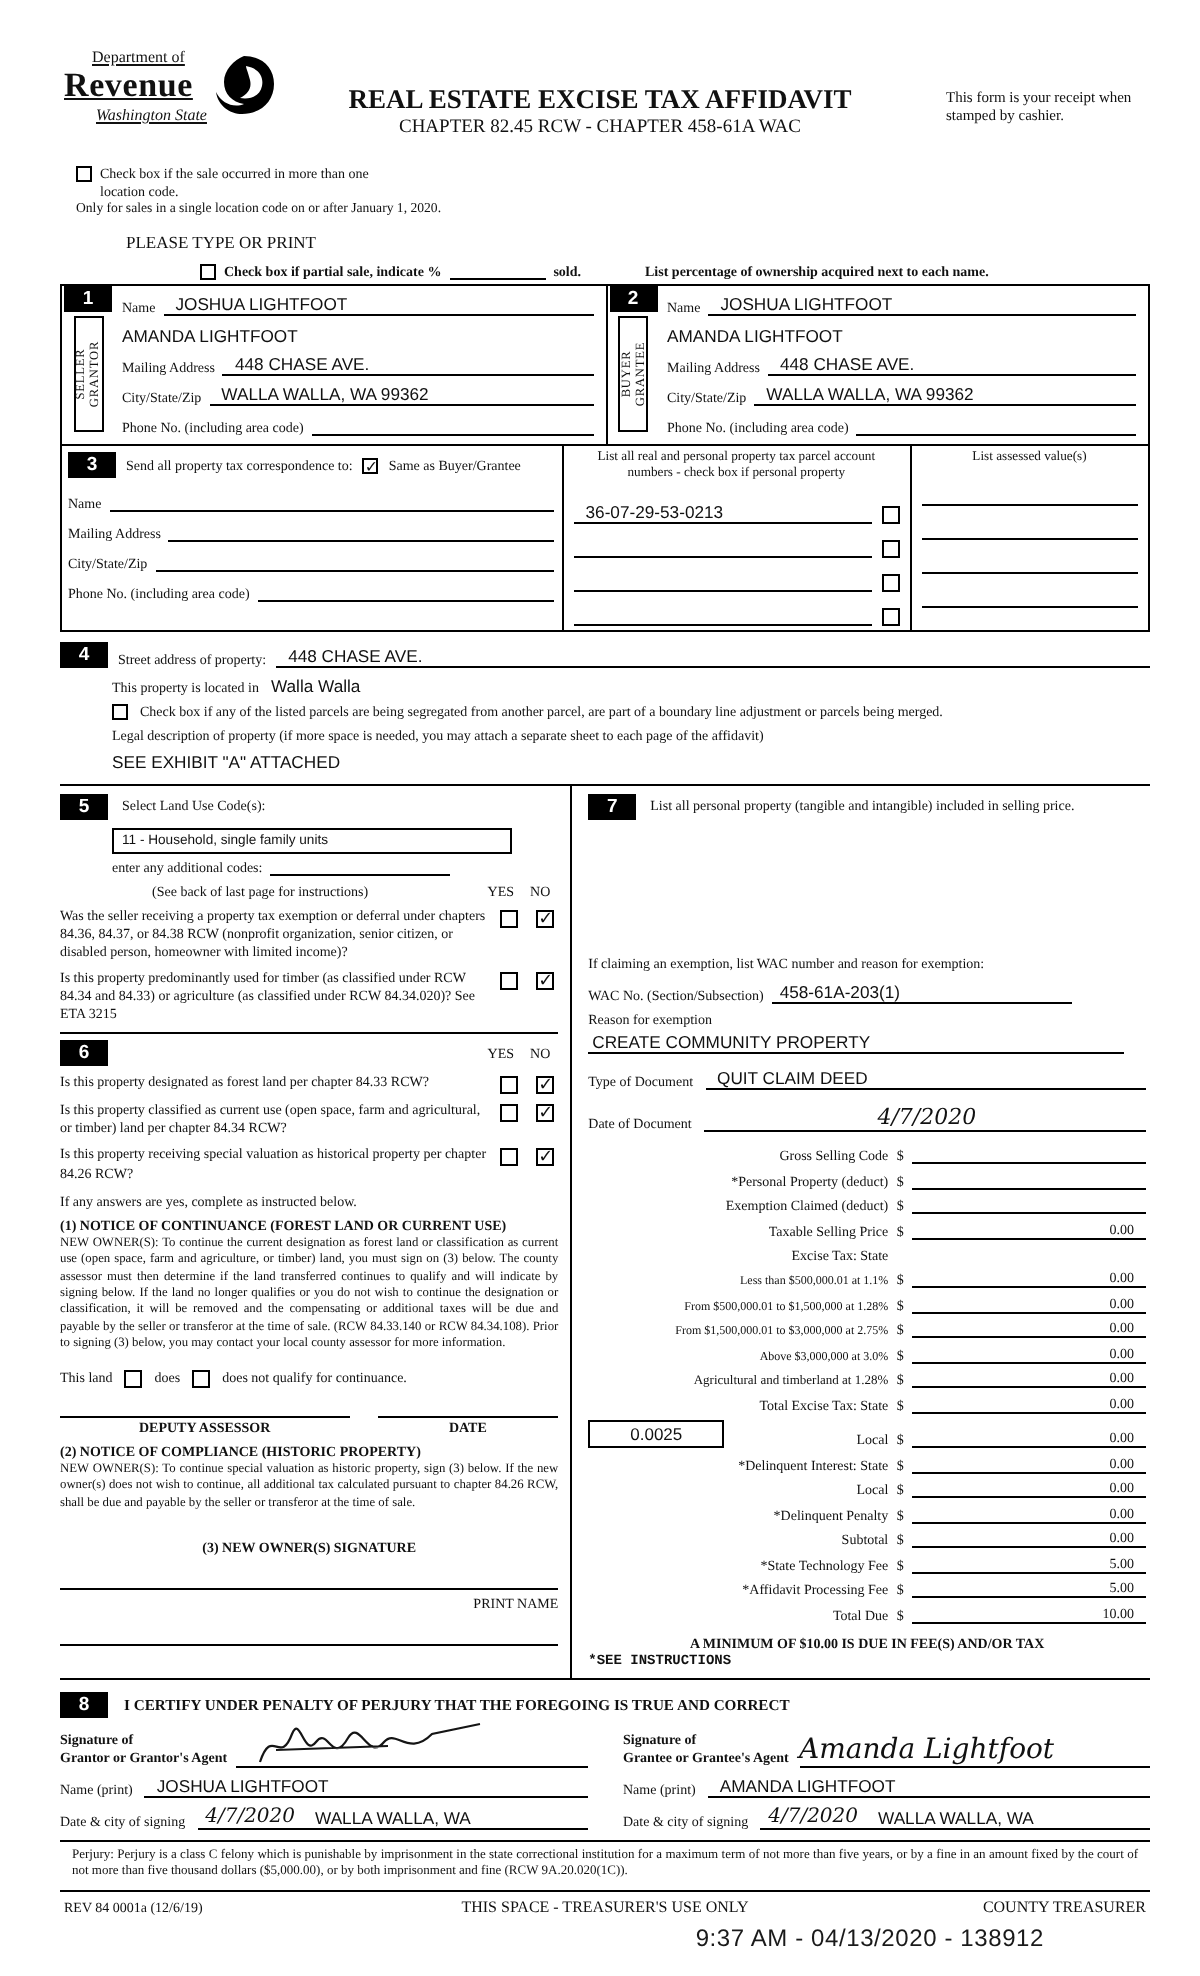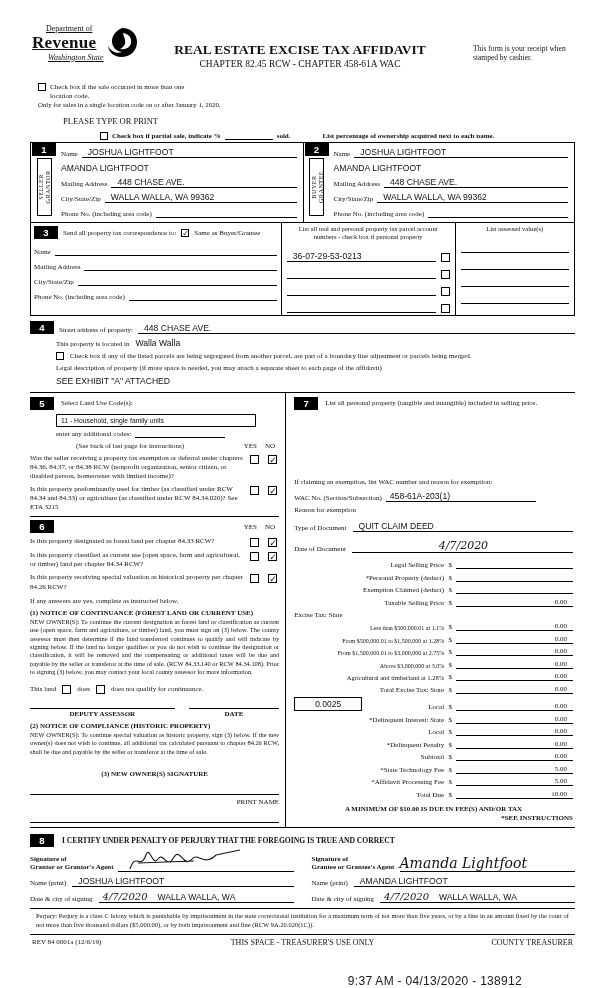--- a/index.html
+++ b/index.html
@@ -104,26 +104,26 @@
   .wacrow { display:flex; align-items:flex-end; margin-top:5px; gap:4px; }
   .wacval { width:150px; border-bottom:1px solid #000; padding:0 4px; }
   .reasonval { border-bottom:1px solid #000; margin-top:2px; padding:0 2px; width:96%; }
   .docrow { display:flex; align-items:flex-end; gap:6px; margin-top:7px; }
   .docrow .uv { min-height:11px; }
   .feerow { display:flex; align-items:flex-end; margin-top:3.5px; }
   .feelabel { width:150px; text-align:right; flex:none; }
   .feelabel.small { font-size:6px; }
   .dollar { width:12px; text-align:center; flex:none; }
   .feeline { flex:1; border-bottom:1px solid #000; text-align:right; padding:0 6px 0 2px; min-height:9px; }
-  .excisehdr { width:150px; text-align:left; margin-top:4px; }
+  .excisehdr { width:150px; text-align:right; margin-top:4px; }
   .ratebox { border:1.2px solid #000; width:68px; text-align:center; font-family:"Liberation Sans",sans-serif;
              font-size:8.5px; padding:1px 0; margin-right:6px; flex:none; }
   .lclabel { width:76px; text-align:right; flex:none; }
   .minnote { text-align:center; font-weight:bold; margin-top:6px; }
-  .seeinstr { text-align:right; font-weight:bold; margin-top:1px; }
+  .seeinstr { text-align:left; font-weight:bold; margin-top:1px;font-family:Liberation Mono, monospace; }
 
   
   .sec8 { margin:6px 25px 0 30px; }
   .s8hdr { display:flex; align-items:center; gap:8px; font-weight:bold; font-size:7.6px; }
   .s8cols { display:flex; gap:18px; margin-top:3px; }
   .s8col { flex:1; }
   .s8sigrow { display:flex; align-items:flex-end; }
   .s8siglab { width:88px; font-weight:bold; line-height:1.25; flex:none; }
   .s8sigarea { flex:1; border-bottom:1px solid #000; position:relative; height:22px; }
   .scribble { position:absolute; left:6px; bottom:-2px; }
@@ -132,21 +132,21 @@
   .s8lab { flex:none; padding-right:6px; }
   .datecity { display:flex; gap:10px; flex:1; border-bottom:1px solid #000; padding:0 4px; align-items:flex-end; }
   .handdate { font-size:10px; }
   .perjury { border-top:1.4px solid #000; margin-top:5px; padding:3px 6px 4px 6px; font-size:6.5px; line-height:1.35; }
   .perjury-inner { text-align:justify; }
   .ftr { border-top:1.4px solid #000; display:flex; align-items:center; padding:3px 2px; }
   .ftr-left { width:150px; }
   .ftr-mid { flex:1; text-align:center; font-size:8px; }
   .ftr-right { width:150px; text-align:right; font-size:8px; }
 
-  .stamp { position:absolute; right:78px; bottom:0; font-family:"Liberation Sans",sans-serif;
+  .stamp { position:absolute; right:78px; bottom:12px; font-family:"Liberation Sans",sans-serif;
            font-size:12px; color:#1a1a1a; letter-spacing:.3px; }
 </style>
 </head>
 <body>
 
 <div class="page">
 
   <div class="hdr">
     <div class="logo">
       <div class="logo-text">
@@ -427,33 +427,34 @@
         <span class="badge">7</span>
         <span>List all personal property (tangible and intangible) included in selling price.</span>
       </div>
       <div style="height:58px;"></div>
       <div class="exnote">If claiming an exemption, list WAC number and reason for exemption:</div>
       <div class="wacrow">
         <span>WAC No. (Section/Subsection)</span>
         <span class="wacval typed">458-61A-203(1)</span>
       </div>
       <div style="margin-top:4px;">Reason for exemption</div>
+      <div class="reasonval typed">CREATE COMMUNITY PROPERTY</div>
 
       <div class="docrow">
         <span>Type of Document</span>
         <span class="uv typed">QUIT CLAIM DEED</span>
       </div>
       <div class="docrow">
         <span>Date of Document</span>
         <span class="uv hand" style="font-size:11px;text-align:center;">4/7/2020</span>
       </div>
 
       <div style="height:4px;"></div>
       <div class="feerow">
-          <span class="feelabel">Legal Selling Price</span>
+          <span class="feelabel">Gross Selling Code</span>
           <span class="dollar">$</span>
           <span class="feeline"></span>
         </div>
       <div class="feerow">
           <span class="feelabel">*Personal Property (deduct)</span>
           <span class="dollar">$</span>
           <span class="feeline"></span>
         </div>
       <div class="feerow">
           <span class="feelabel">Exemption Claimed (deduct)</span>

